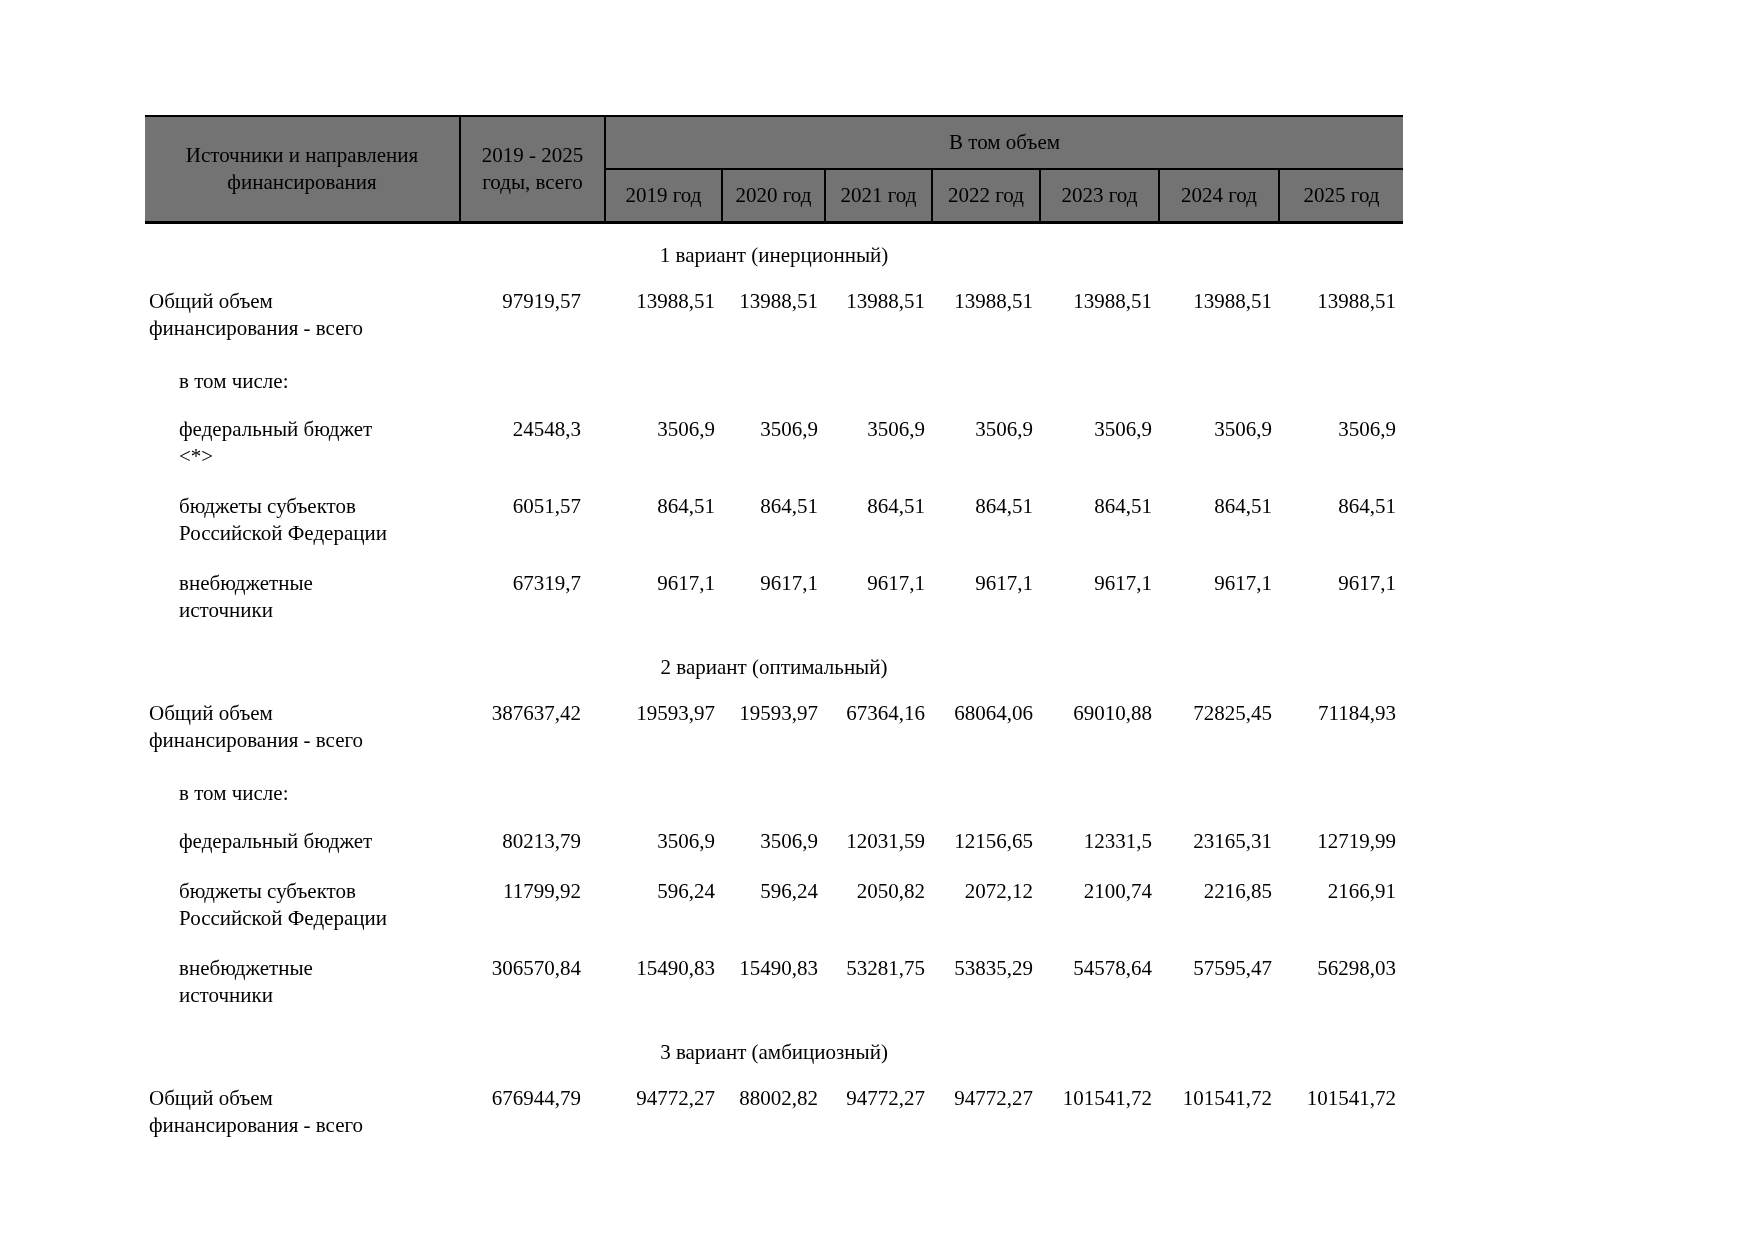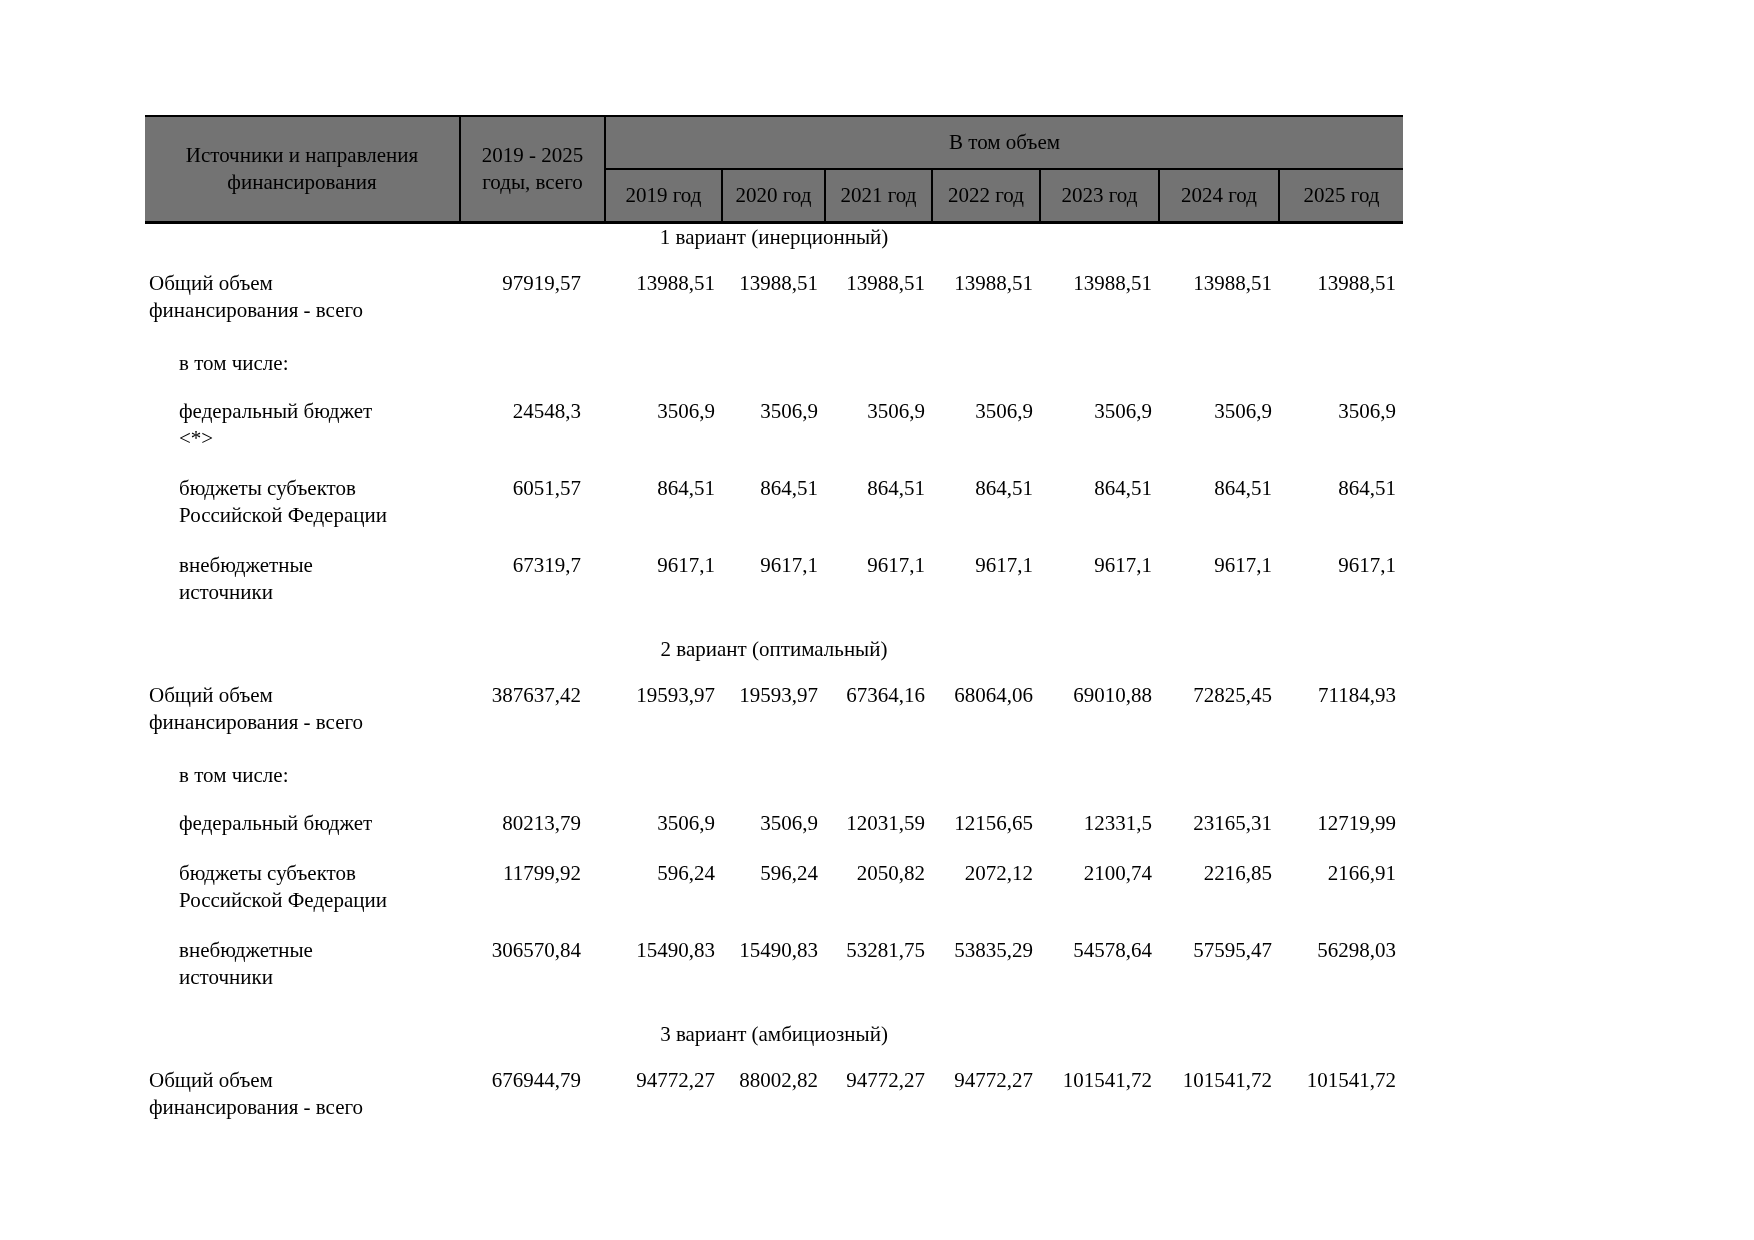--- a/index.html
+++ b/index.html
@@ -59,21 +59,21 @@
   td.num {
     text-align: right;
     padding-right: 7px;
     white-space: nowrap;
   }
   td.num.total { padding-right: 24px; }
   tr.section td {
     text-align: center;
   }
   
-  tr.pt18 td { }
+  tr.pt18 td { padding-top: 18px; }
   tr.pt19 td { padding-top: 19px; }
   tr.pt21 td { padding-top: 21px; }
   tr.pt23 td { padding-top: 23px; font-family: Liberation Serif, serif; }
   tr.pt26 td { padding-top: 26px; }
   tr.pt30 td { padding-top: 30px; }
 </style>
 </head>
 <body>
 
 <div class="doc">

